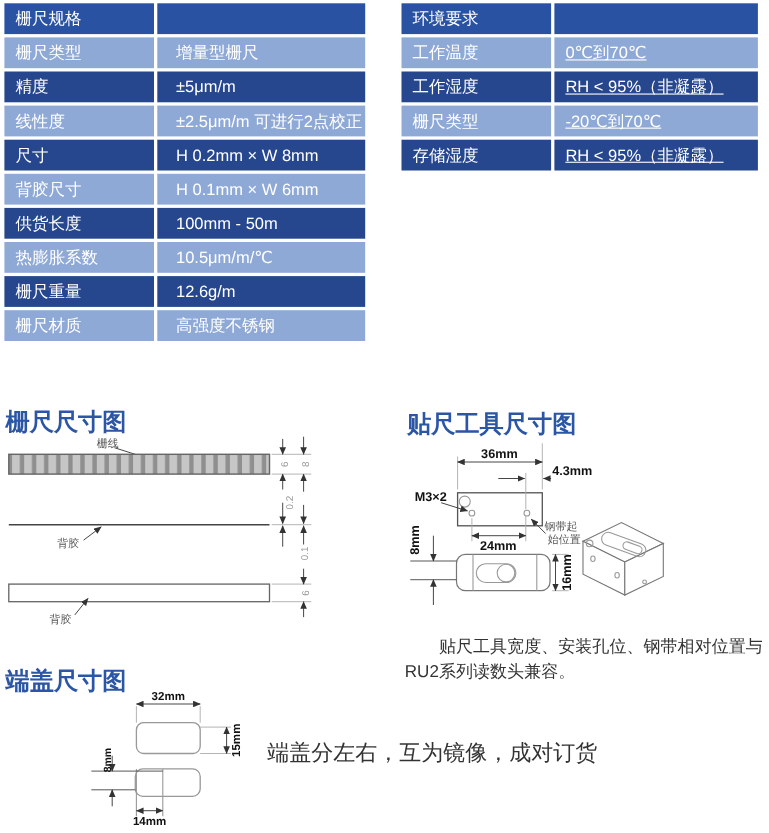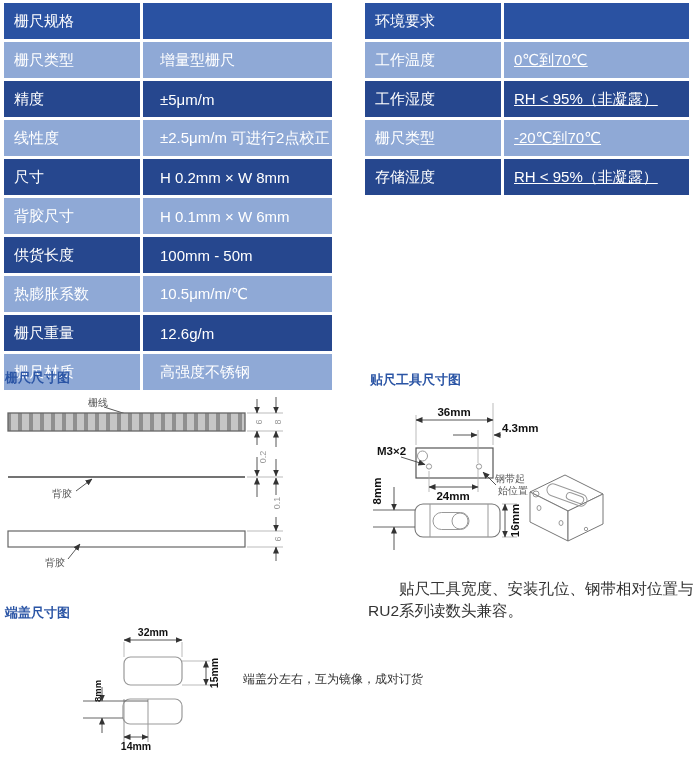--- a/index.html
+++ b/index.html
@@ -2,36 +2,36 @@
 <html><head>
 <meta charset="utf-8">
 <style>
   html,body{margin:0;padding:0;background:#fff;}
   #page{position:relative;width:699px;height:757px;background:#ffffff;overflow:hidden;
         font-family:"Liberation Sans","DejaVu Sans",sans-serif;}
   
   table.spec{position:absolute;border-collapse:separate;border-spacing:3px;background:#fff;}
   #spec-left{left:1px;top:0px;}
   #spec-right{left:362px;top:0px;}
-  table.spec td{height:36px;font-size:15px;color:#ffffff;vertical-align:middle;
+  table.spec td{height:28px;font-size:15px;color:#ffffff;vertical-align:middle;
                 padding:0 0 0 10px;white-space:nowrap;}
   #spec-left td.c1{width:126px;} #spec-left td.c2{width:172px;padding-left:17px;}
   #spec-right td.c1{width:126px;} #spec-right td.c2{width:175px;text-decoration:underline;}
   table.spec tr:first-child td{background:#2a52a2;}
   table.spec tr:nth-child(even) td{background:#8fa9d6;}
   table.spec tr:nth-child(odd):not(:first-child) td{background:#26478e;}
   
-  .sec-title{position:absolute;font-size:13px;font-weight:bold;color:#2b55a5;}
+  .sec-title{position:absolute;font-size:22px;font-weight:bold;color:#2b55a5;}
   #title-scale{left:5px;top:369px;}
   #title-tool{left:370px;top:371px;}
   #title-endcap{left:5px;top:604px;}
   .caption{color:#333;}
   #tool-caption{position:absolute;left:368px;top:578px;width:334px;font-size:15.5px;line-height:1.4;}
   #tool-caption .ln1{text-indent:2em;}
-  #endcap-caption{position:absolute;left:243px;top:671px;font-size:12px;}
+  #endcap-caption{position:absolute;left:243px;top:671px;font-size:20px;}
   svg{position:absolute;}
   #svg-scale{left:0;top:393px;}
   #svg-tool{left:365px;top:395px;}
   #svg-endcap{left:60px;top:625px;}
   svg text{font-family:"Liberation Sans","DejaVu Sans",sans-serif;}
   .dimtxt{font-size:11.5px;font-weight:bold;fill:#111;}
   .dimtxt-s{font-size:9px;fill:#999;}
   .lbl{font-size:10px;fill:#555;}
   .dln{stroke:#444;stroke-width:0.9;fill:none;}
   .ext{stroke:#aaa;stroke-width:0.8;fill:none;}

